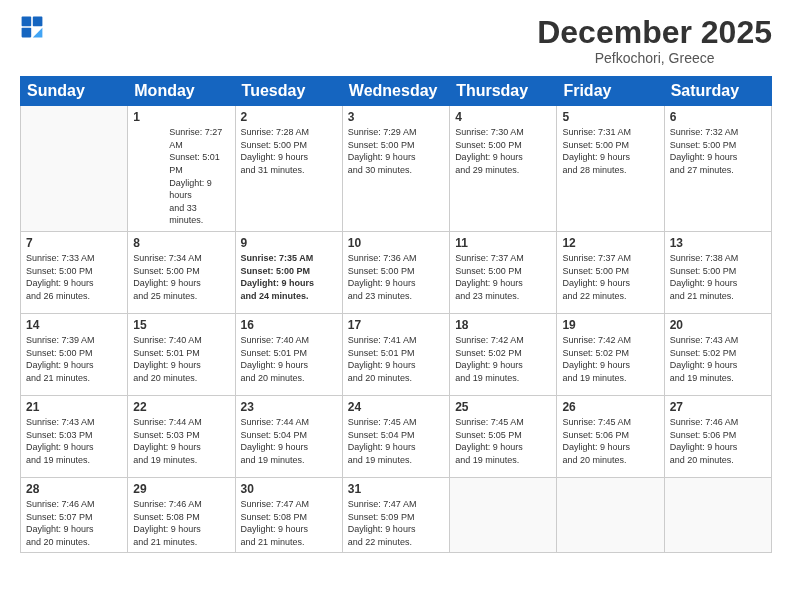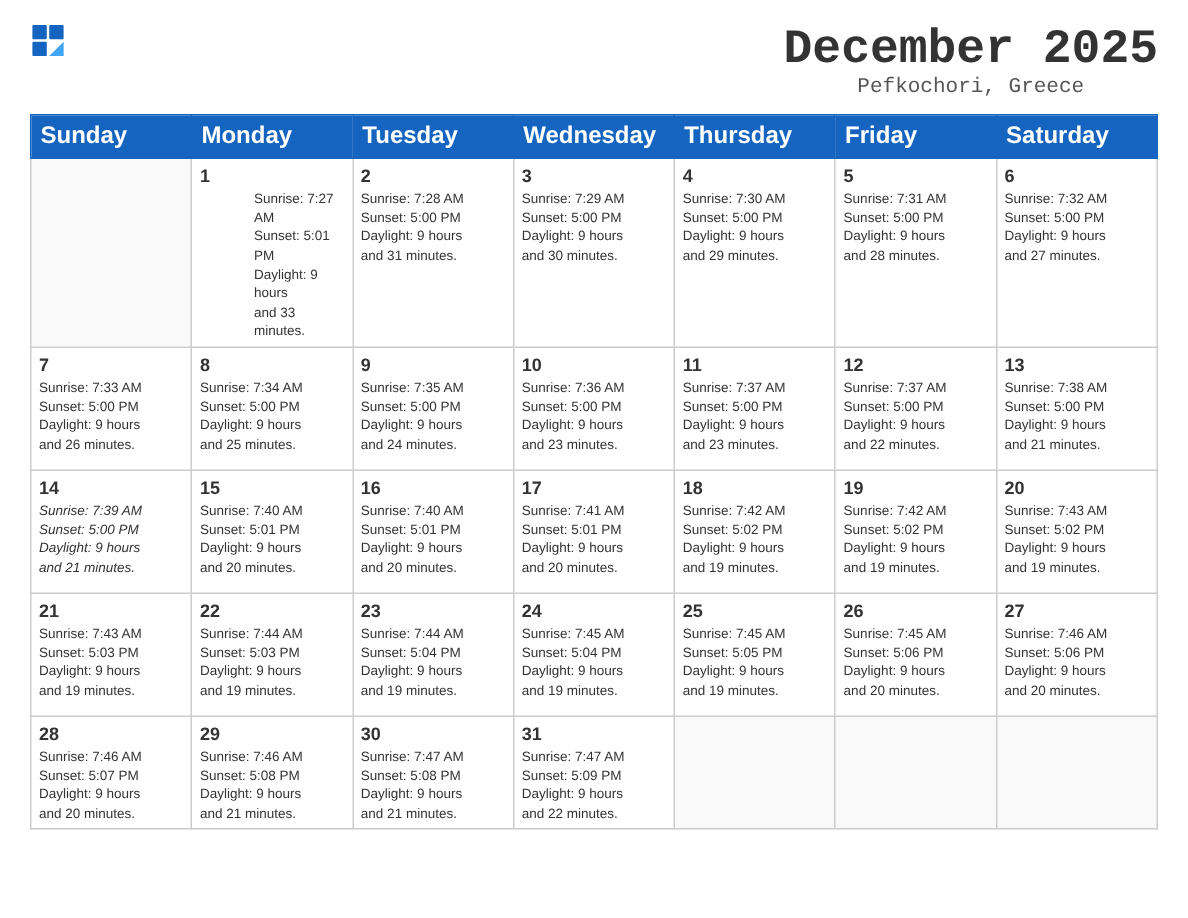--- a/index.html
+++ b/index.html
@@ -33,21 +33,20 @@
       line-height: 1.1;
     }
     .logo-text .blue { color: #1565c0; }
     .logo-icon {
       width: 24px;
       height: 24px;
       margin-right: 4px;
     }
     .title-block {
       text-align: right;
-      font-family: Liberation Mono, monospace;
     }
     .month-title {
       font-size: 32px;
       font-weight: bold;
       color: #333;
       line-height: 1.1;
     }
     .location {
       font-size: 14px;
       color: #555;
@@ -181,21 +180,21 @@
           </td>
           <td>
             <span class="day-num">8</span>
             <div class="cell-info" style="white-space: pre-line;">Sunrise: 7:34 AM
 Sunset: 5:00 PM
 Daylight: 9 hours
 and 25 minutes.</div>
           </td>
           <td>
             <span class="day-num">9</span>
-            <div class="cell-info" style="white-space: pre-line;">Sunrise: 7:35 AM
+            <div class="cell-info" style="white-space: pre-line; font-weight: bold;">Sunrise: 7:35 AM
 Sunset: 5:00 PM
 Daylight: 9 hours
 and 24 minutes.</div>
           </td>
           <td>
             <span class="day-num">10</span>
             <div class="cell-info" style="white-space: pre-line;">Sunrise: 7:36 AM
 Sunset: 5:00 PM
 Daylight: 9 hours
 and 23 minutes.</div>
@@ -218,21 +217,21 @@
             <span class="day-num">13</span>
             <div class="cell-info" style="white-space: pre-line;">Sunrise: 7:38 AM
 Sunset: 5:00 PM
 Daylight: 9 hours
 and 21 minutes.</div>
           </td>
         </tr>
         <tr>
           <td>
             <span class="day-num">14</span>
-            <div class="cell-info" style="white-space: pre-line; font-style: italic;">Sunrise: 7:39 AM
+            <div class="cell-info" style="white-space: pre-line;">Sunrise: 7:39 AM
 Sunset: 5:00 PM
 Daylight: 9 hours
 and 21 minutes.</div>
           </td>
           <td>
             <span class="day-num">15</span>
             <div class="cell-info" style="white-space: pre-line;">Sunrise: 7:40 AM
 Sunset: 5:01 PM
 Daylight: 9 hours
 and 20 minutes.</div>

